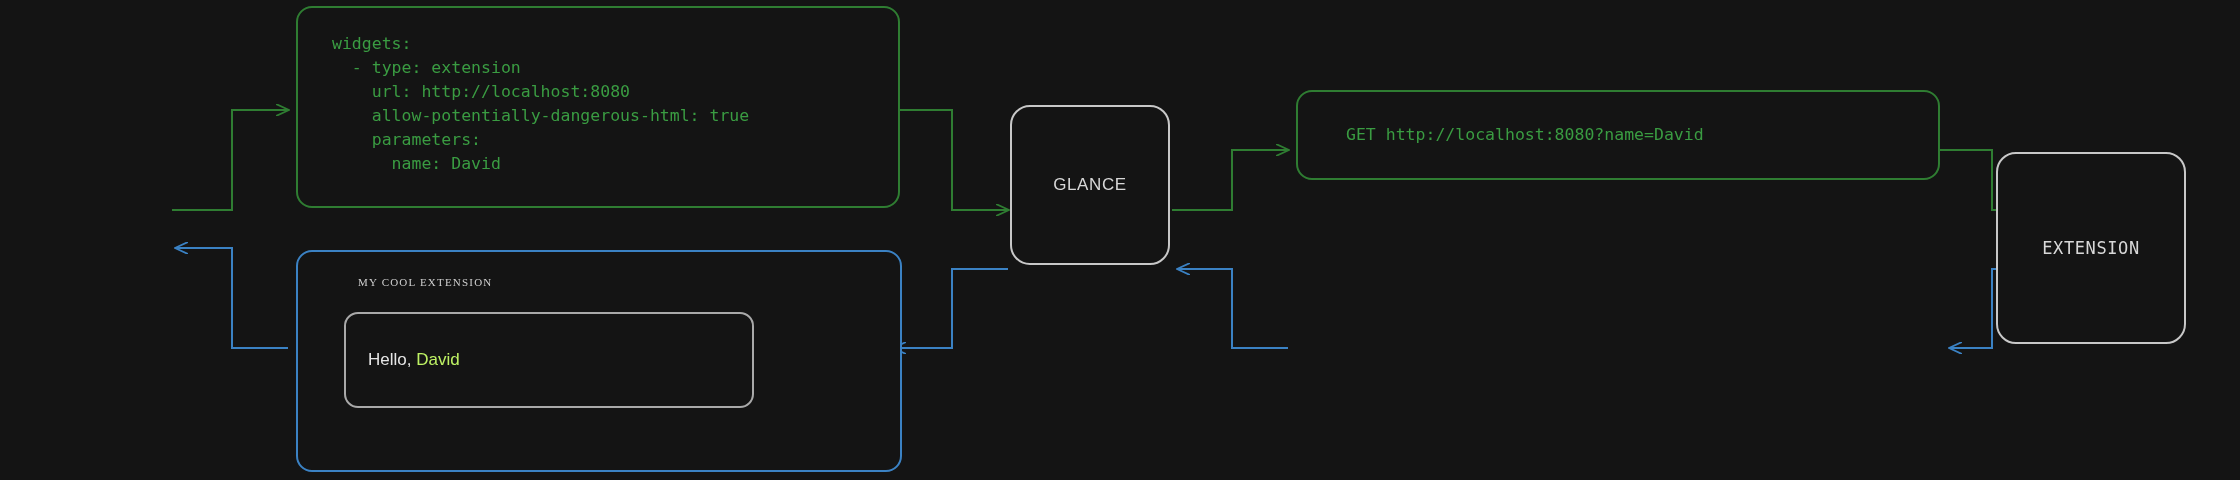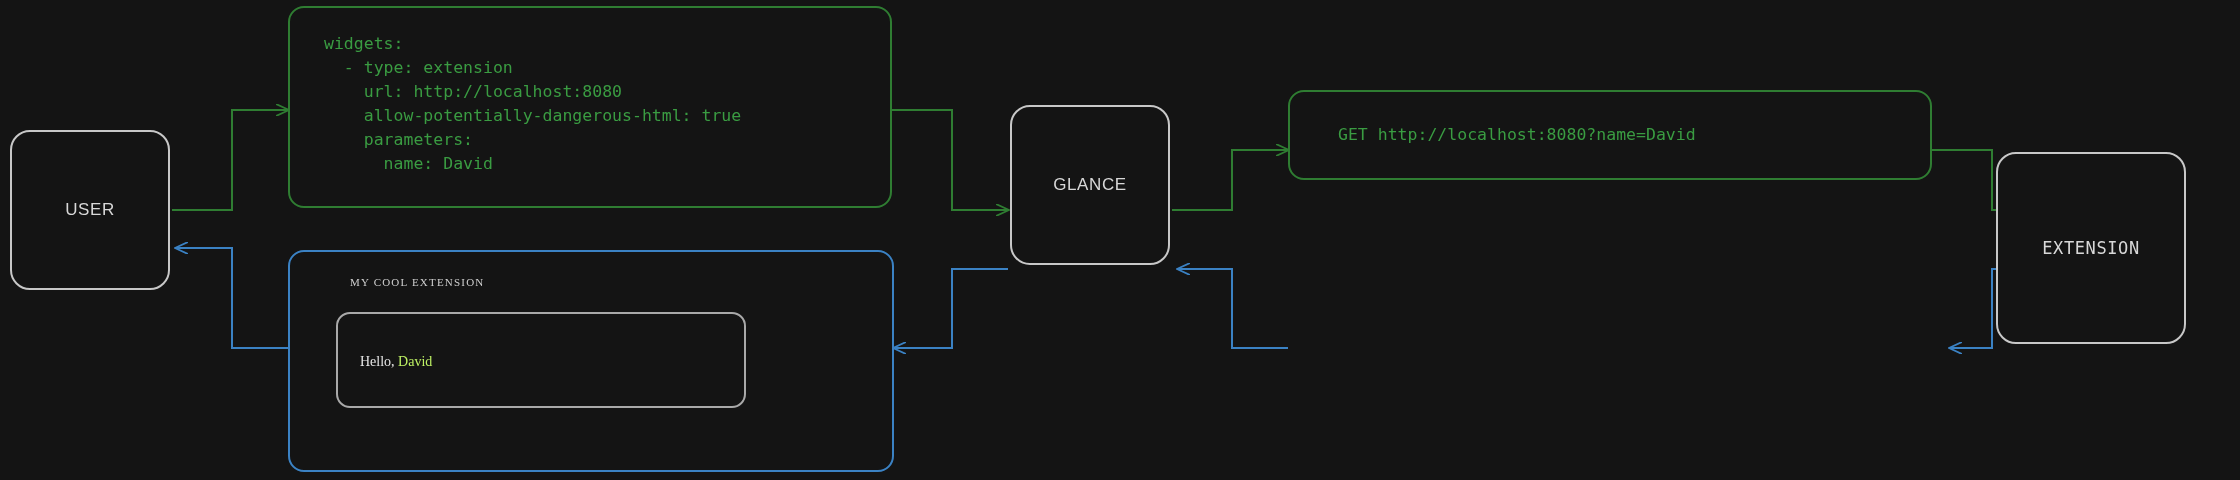--- a/index.html
+++ b/index.html
@@ -10,34 +10,34 @@
   svg.wires{position:absolute;left:0;top:0;width:2240px;height:480px;pointer-events:none;}
 
   .node{position:absolute;box-sizing:border-box;border:2px solid #c8c8c8;
         border-radius:20px;background:#141414;display:flex;align-items:center;
         justify-content:center;}
   .node-label{color:#d8d8d8;font-size:17px;letter-spacing:.6px;}
   .sans{font-family:"Liberation Sans","DejaVu Sans",sans-serif;}
   .mono{font-family:"DejaVu Sans Mono","Liberation Mono",monospace;}
 
   .card{position:absolute;box-sizing:border-box;border-radius:16px;
-        background:#141414;border:2px solid #2f7d32;}
+        background:#141414;border:2px solid #2f7d32;margin-left:8px;}
   .card.blue{border-color:#3b82c4;}
 
   .code{white-space:pre;font-size:16.5px;line-height:24px;
         font-family:"DejaVu Sans Mono","Liberation Mono",monospace;}
   .code.green{color:#3a9c42;}
   .code.blue{color:#4a90d9;}
 
   .widget-title{color:#d0d0d0;font-size:11px;letter-spacing:1.2px;
                 font-family:Liberation Serif, serif;}
   .inner-card{box-sizing:border-box;border:2px solid #a9a9a9;border-radius:14px;
               background:#141414;display:flex;align-items:center;}
-  .inner-text{font-size:14px;color:#e6e6e6;
-              font-family:Liberation Serif, serif;}
+  .inner-text{font-size:17px;color:#e6e6e6;
+              font-family:Liberation Sans, sans-serif;}
   .accent{color:#bef264;}
 </style>
 </head>
 <body>
 
 <div id="stage">
 
   <svg class="wires" viewBox="0 0 2240 480">
     <defs>
       <marker id="ar-g" markerWidth="14" markerHeight="12" refX="12" refY="6" orient="auto" markerUnits="userSpaceOnUse">
@@ -56,23 +56,20 @@
     </g>
 
     <g fill="none" stroke="#3b82c4" stroke-width="2" marker-end="url(#ar-b)">
       <path d="M2048,269 L1992,269 L1992,348 L1950,348"></path>
       <path d="M1288,348 L1232,348 L1232,269 L1178,269"></path>
       <path d="M1008,269 L952,269 L952,348 L894,348"></path>
       <path d="M288,348 L232,348 L232,248 L176,248"></path>
     </g>
   </svg>
 
-  <div class="node" style="left:10px;top:130px;width:160px;height:160px;">
-    <span class="node-label sans">USER</span>
-  </div>
 
   <div class="node" style="left:1010px;top:105px;width:160px;height:160px;">
     <span class="node-label sans">GLANCE</span>
   </div>
 
   <div class="node" style="left:1996px;top:152px;width:190px;height:192px;">
     <span class="node-label mono">EXTENSION</span>
   </div>
 
   <div class="card" style="left:288px;top:6px;width:604px;height:202px;">

